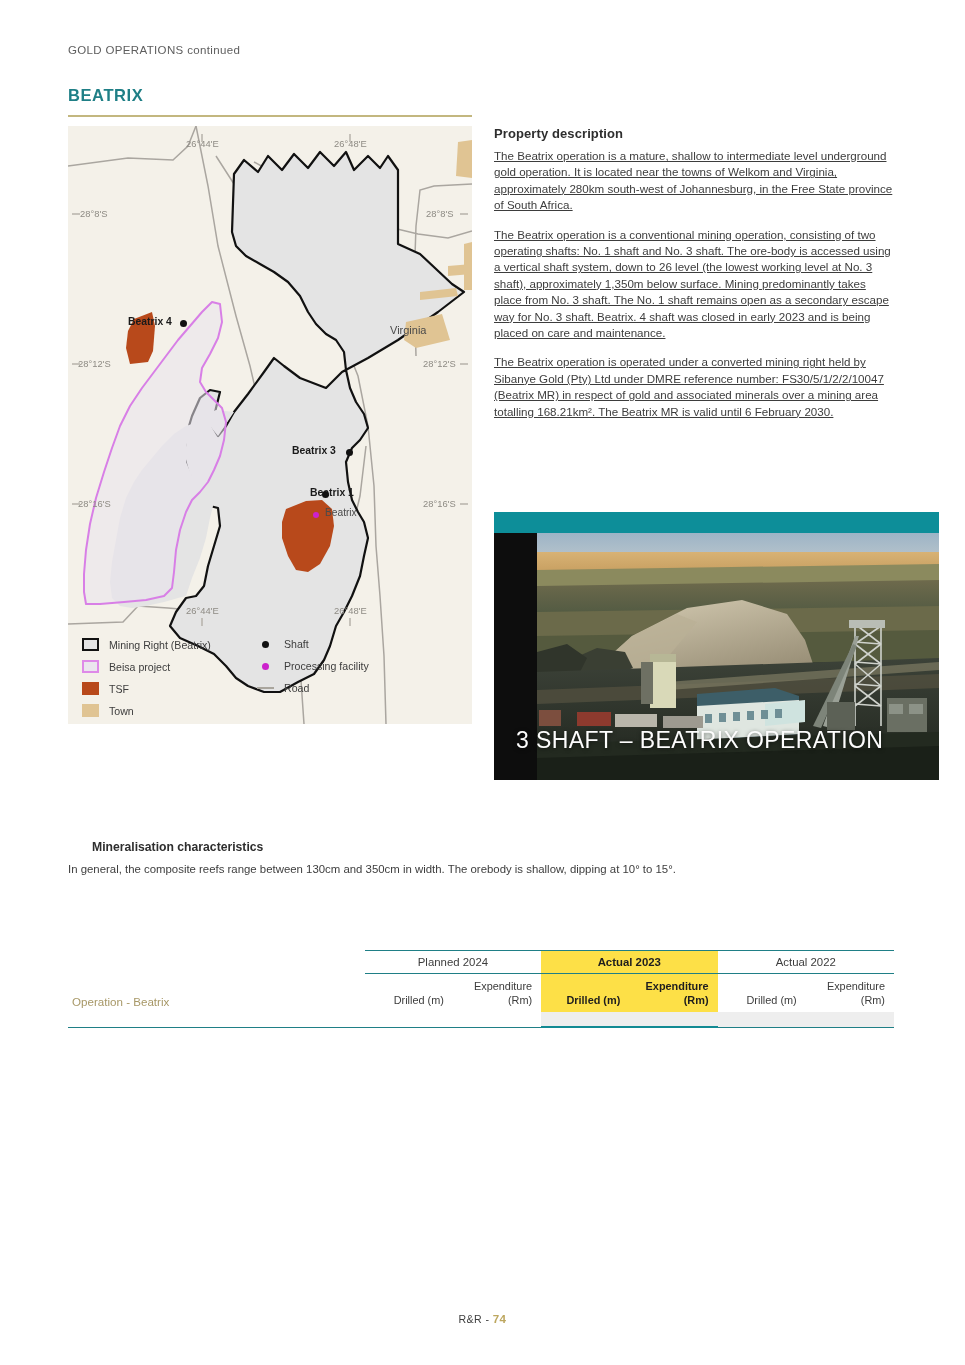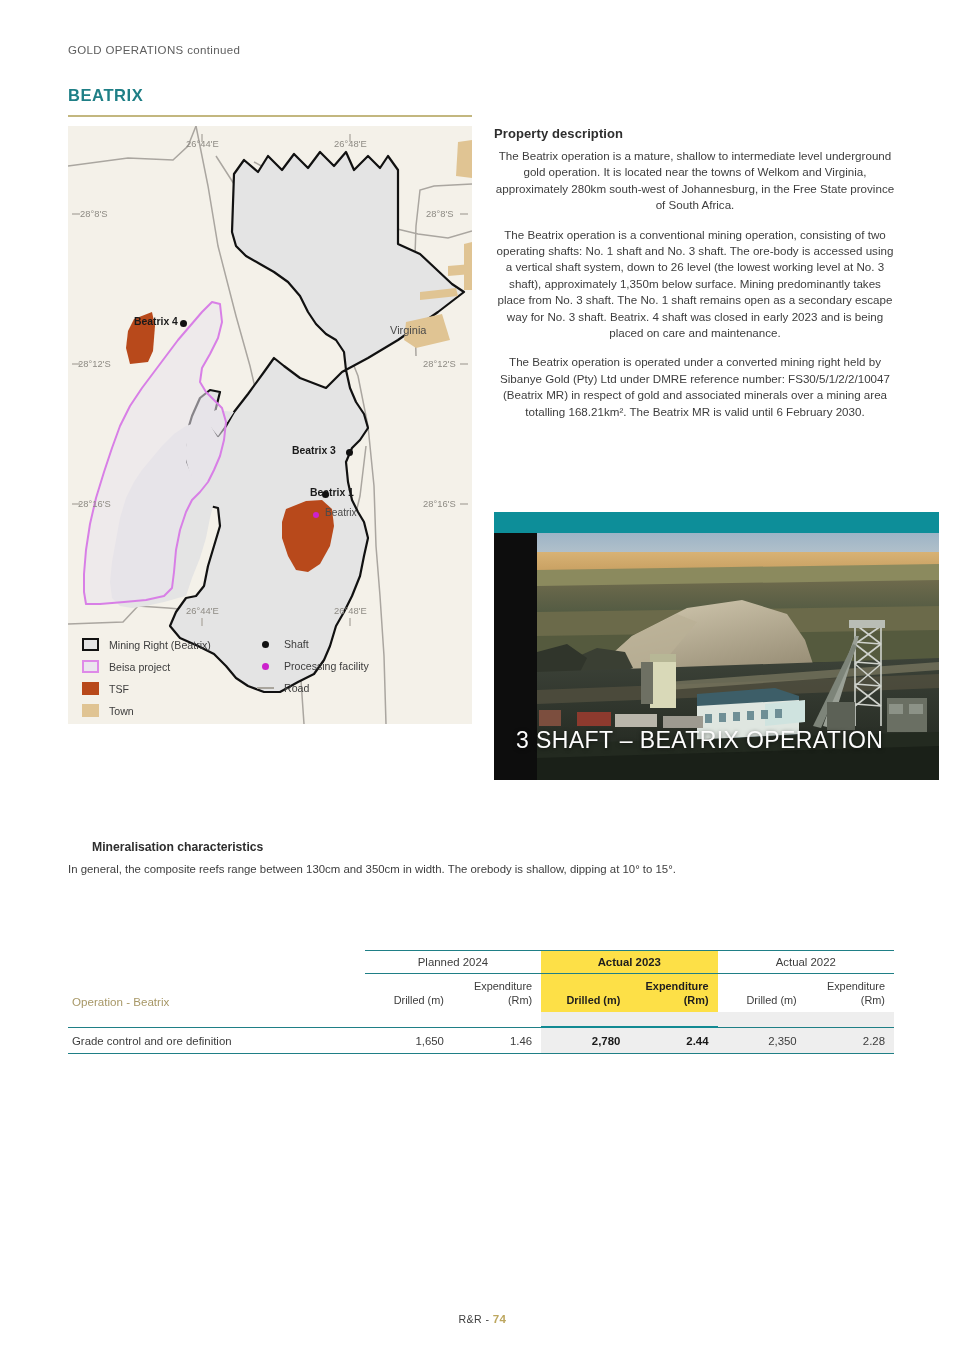--- a/index.html
+++ b/index.html
@@ -57,21 +57,21 @@
   .lg-dot{width:17px;margin-right:10px;display:flex;justify-content:center;}
   .lg-dot i{display:block;width:7px;height:7px;border-radius:50%;background:#111;}
   .lg-dot i.mag{background:#cc22cc;}
   .lg-line{width:17px;margin-right:10px;}
   .lg-line i{display:block;width:17px;height:2px;background:#a9a59d;}
 
   
   .rcol{position:absolute;left:494px;top:126px;width:402px;}
   .h3{font-size:13px;font-weight:bold;color:#2e2e2e;margin:0 0 7px 0;letter-spacing:.1px;}
   .h3.two{margin-top:21px;}
-  .body{font-size:11.6px;line-height:16.4px;color:#3d3d3d;margin:0 0 13px 0;text-align:center;}
+  .body{font-size:11.6px;line-height:16.4px;color:#3d3d3d;margin:0 0 13px 0;text-align:left;text-decoration:underline;}
 
   
   .photo{
     position:absolute;left:494px;top:512px;width:402px;height:268px;
     overflow:hidden;background:#0d0d0d;padding-left:43px;
   }
   .photo .teal{position:absolute;left:0;top:0;width:100%;height:21px;background:#0d8e99;}
   .photo .cap{
     position:absolute;left:22px;bottom:26px;
     font-size:23px;color:#fdfdfd;letter-spacing:.4px;
@@ -196,21 +196,21 @@
 
     <div class="maplbl" style="left:12px;top:82px;">28°8'S</div>
     <div class="maplbl" style="left:358px;top:82px;">28°8'S</div>
     <div class="maplbl" style="left:10px;top:232px;">28°12'S</div>
     <div class="maplbl" style="left:355px;top:232px;">28°12'S</div>
     <div class="maplbl" style="left:10px;top:372px;">28°16'S</div>
     <div class="maplbl" style="left:355px;top:372px;">28°16'S</div>
 
     <div class="maplbl town" style="left:322px;top:198px;">Virginia</div>
 
-    <div class="maplbl dark" style="left:66px;top:190px;text-align:center;">Beatrix 4</div>
+    <div class="maplbl dark" style="left:60px;top:190px;text-align:center;">Beatrix 4</div>
     <div class="dot" style="left:112px;top:194px;"></div>
 
     <div class="maplbl dark" style="left:224px;top:319px;">Beatrix 3</div>
     <div class="dot" style="left:278px;top:323px;"></div>
 
     <div class="maplbl dark" style="left:200px;top:361px;padding-left:42px;">Beatrix 1</div>
     <div class="dot" style="left:254px;top:365px;"></div>
 
     <div class="dot mag" style="left:245px;top:386px;"></div>
     <div class="maplbl proc" style="left:257px;top:381px;">Beatrix</div>
@@ -410,29 +410,20 @@
         <tr class="spacer">
           <td class="mid-rule"></td>
           <td class="mid-rule"></td>
           <td class="mid-rule"></td>
           <td class="teal-rule hl-col-lite"></td>
           <td class="teal-rule hl-col-lite"></td>
           <td class="mid-rule hl-col-lite"></td>
           <td class="mid-rule hl-col-lite"></td>
         </tr>
 
-        <tr>
-          <td class="row-txt bot-rule">Grade control and ore definition</td>
-          <td class="row-num bot-rule">1,650</td>
-          <td class="row-num bot-rule">1.46</td>
-          <td class="row-num hl hl-col-lite bot-rule">2,780</td>
-          <td class="row-num hl hl-col-lite bot-rule">2.44</td>
-          <td class="row-num hl-col-lite bot-rule">2,350</td>
-          <td class="row-num hl-col-lite bot-rule">2.28</td>
-        </tr>
       </tbody>
     </table>
   </div>
 
   <div class="footer">
     <span>R&amp;R - </span><b>74</b>
   </div>
 
 </div>
 

